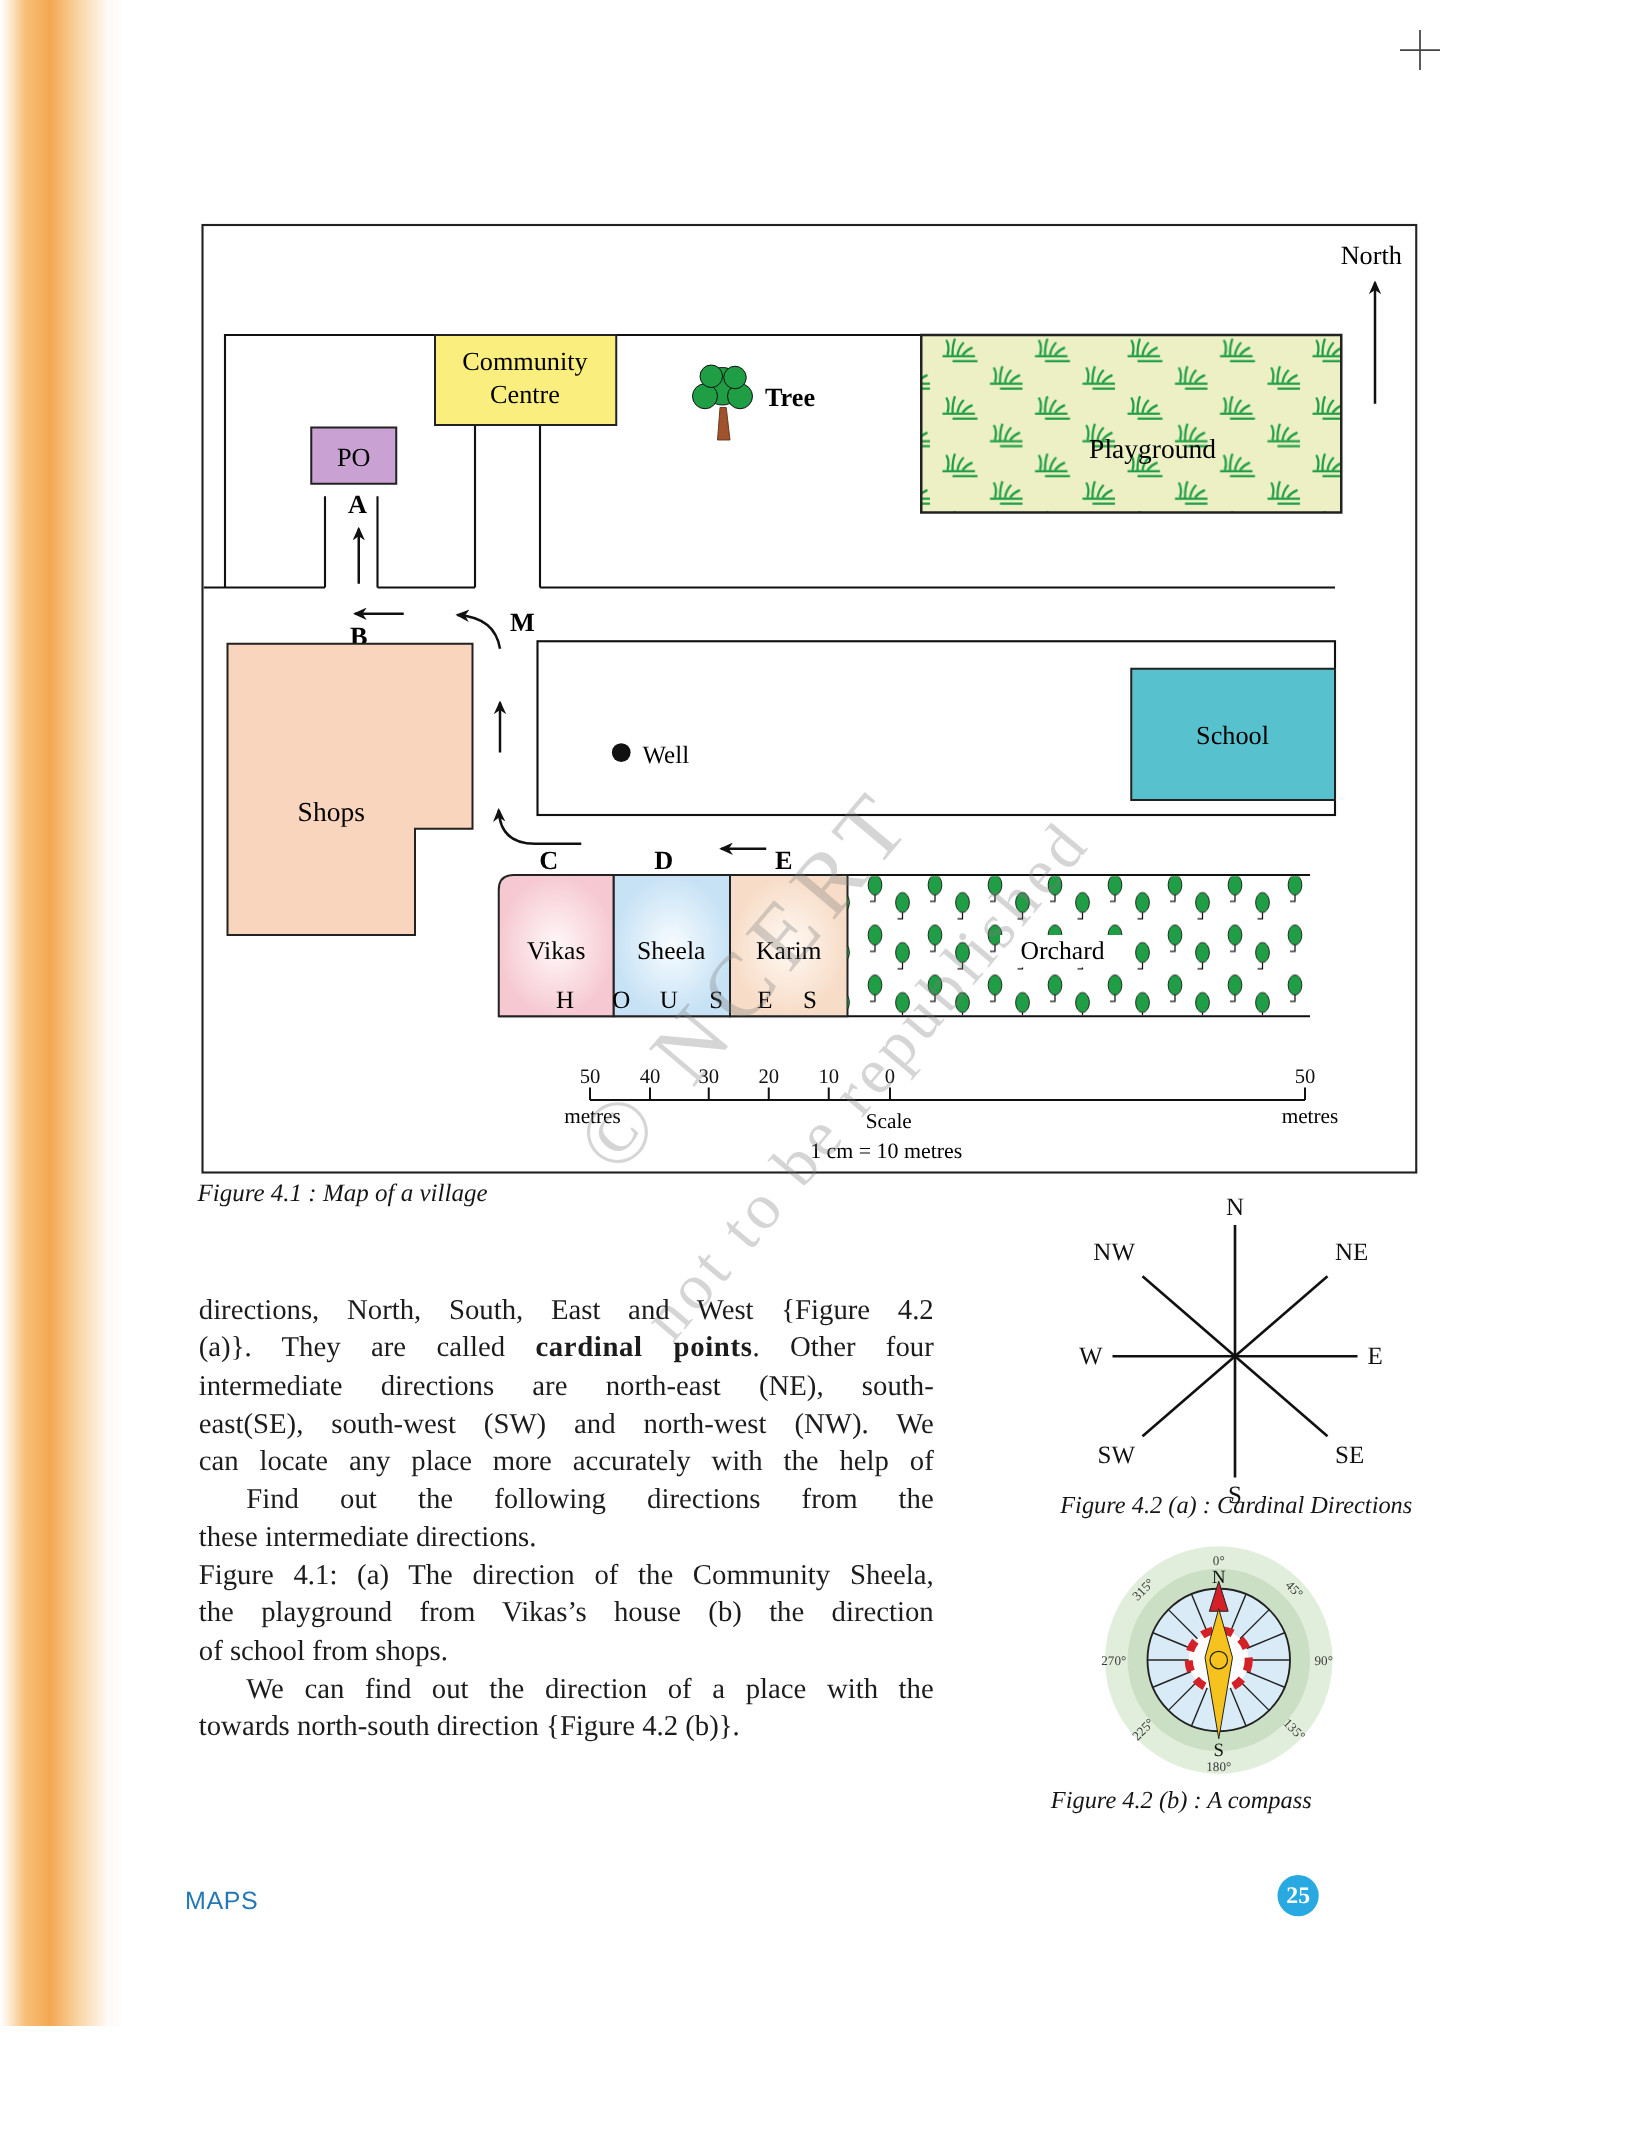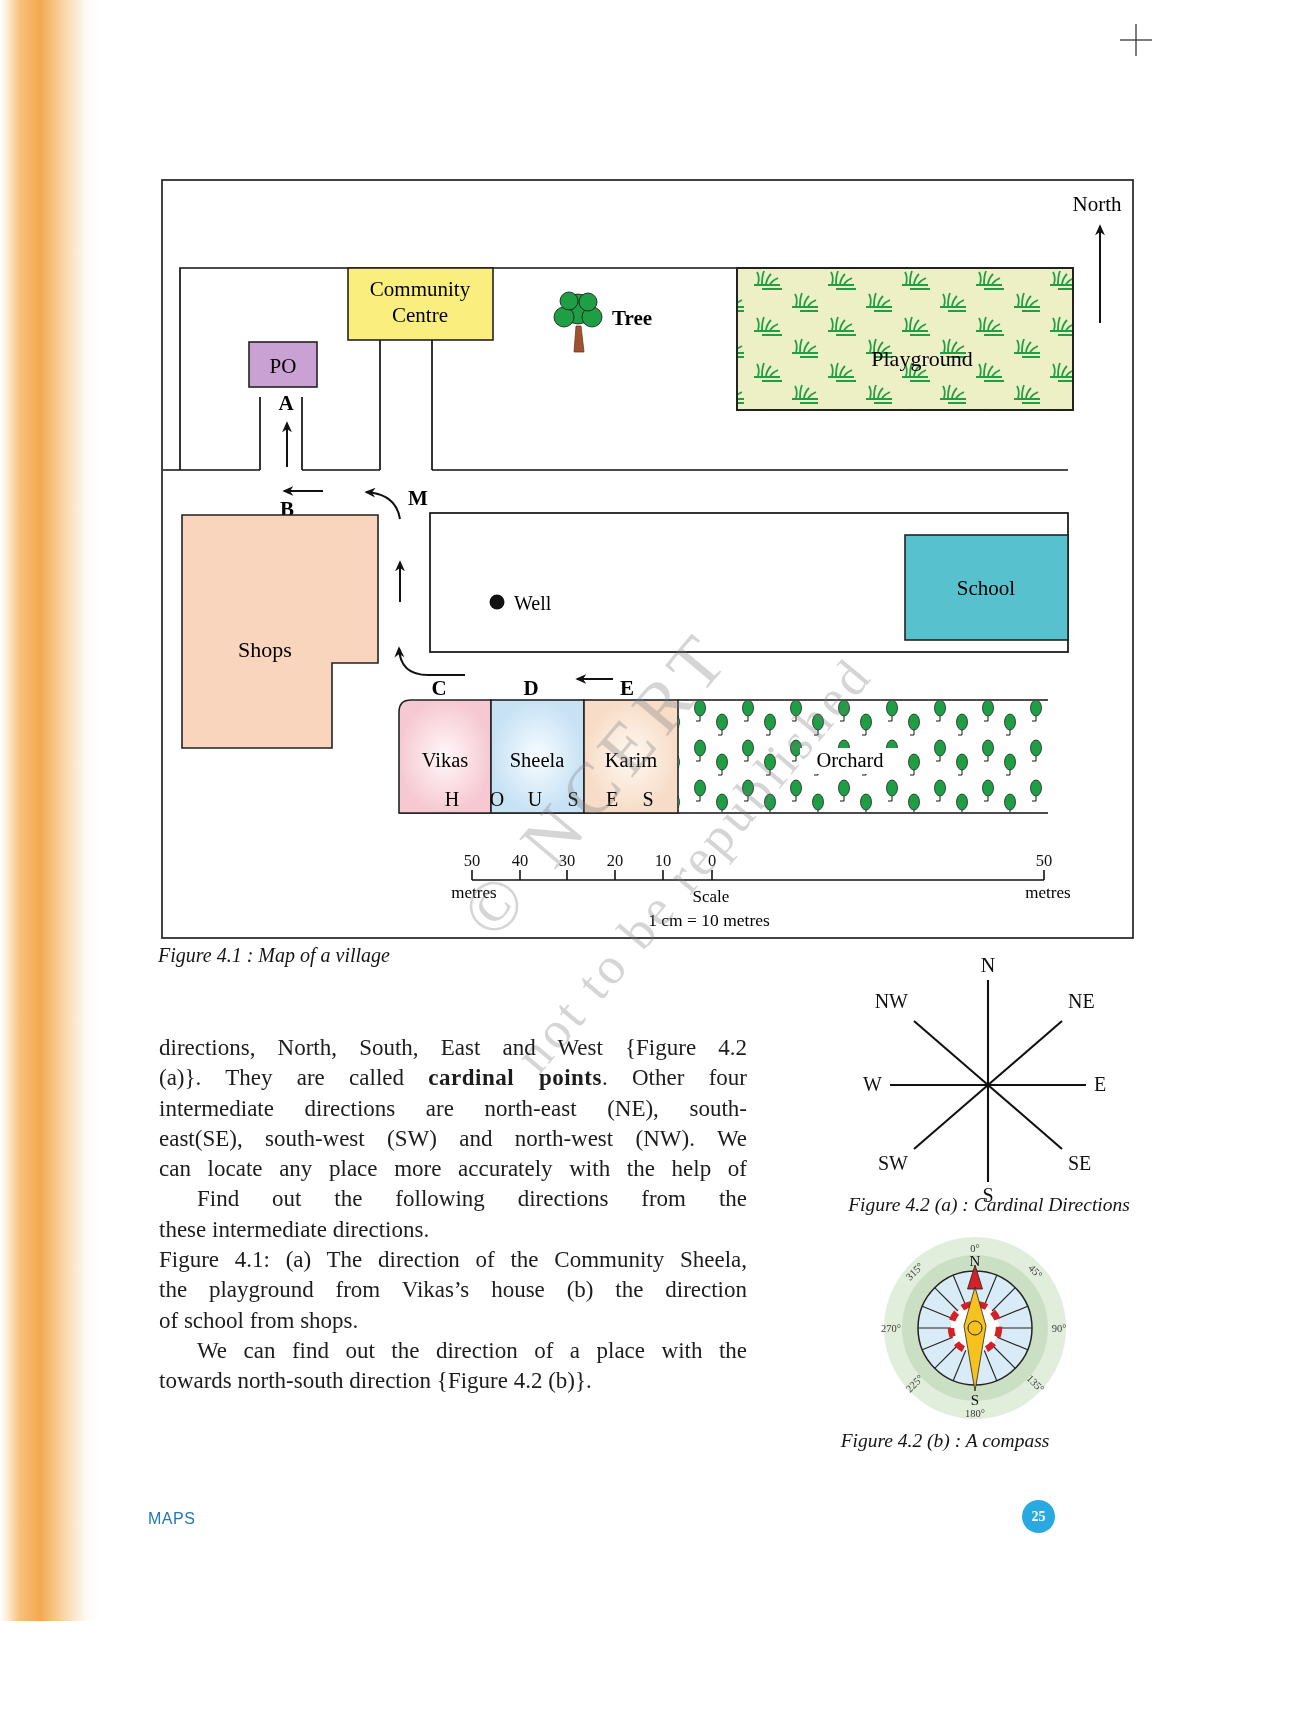--- a/index.html
+++ b/index.html
@@ -8,22 +8,22 @@
   .left-band{position:absolute;left:0;top:0;width:100px;height:100%;
         background:linear-gradient(90deg,#fff 0%,#fdf0dd 6%,#f8c07a 20%,#f3a851 40%,#f9d7a8 64%,#fefaf4 86%,#fff 100%);}
   .abs{position:absolute;}
   .caption{font-style:italic;font-size:20px;color:#151515;}
   .cap-center{text-align:center;font-size:19.5px;}
   .body-text{width:588px;font-size:23px;line-height:30.3px;}
   .bline{height:30.3px;white-space:nowrap;}
   .bline.just{white-space:normal;text-align:justify;text-align-last:justify;}
   .bline.ind{padding-left:38px;}
   .bline .bold{font-weight:bold;letter-spacing:.5px;}
-  .footer-maps{font-family:"Liberation Sans",sans-serif;font-size:16px;letter-spacing:.5px;}
-  .badge{width:33px;height:33px;border-radius:50%;color:#fff;font-size:14px;font-weight:bold;
+  .footer-maps{font-family:"Liberation Sans",sans-serif;font-size:20px;letter-spacing:.5px;}
+  .badge{width:33px;height:33px;border-radius:50%;color:#fff;font-size:19px;font-weight:bold;
          display:flex;align-items:center;justify-content:center;font-family:"Liberation Serif",serif;}
   .year{left:0;right:0;text-align:center;font-size:17px;}
   .watermark{pointer-events:none;transform:rotate(-50deg);color:rgba(125,125,125,.32);
      display:flex;flex-direction:column;align-items:center;justify-content:center;gap:55px;
      font-family:"Liberation Serif",serif;}
   .watermark .w1{font-size:72px;letter-spacing:10px;}
   .watermark .w2{font-size:52px;letter-spacing:4px;white-space:nowrap;}
   svg text{font-family:"Liberation Serif",serif;}
 </style>
 </head>

